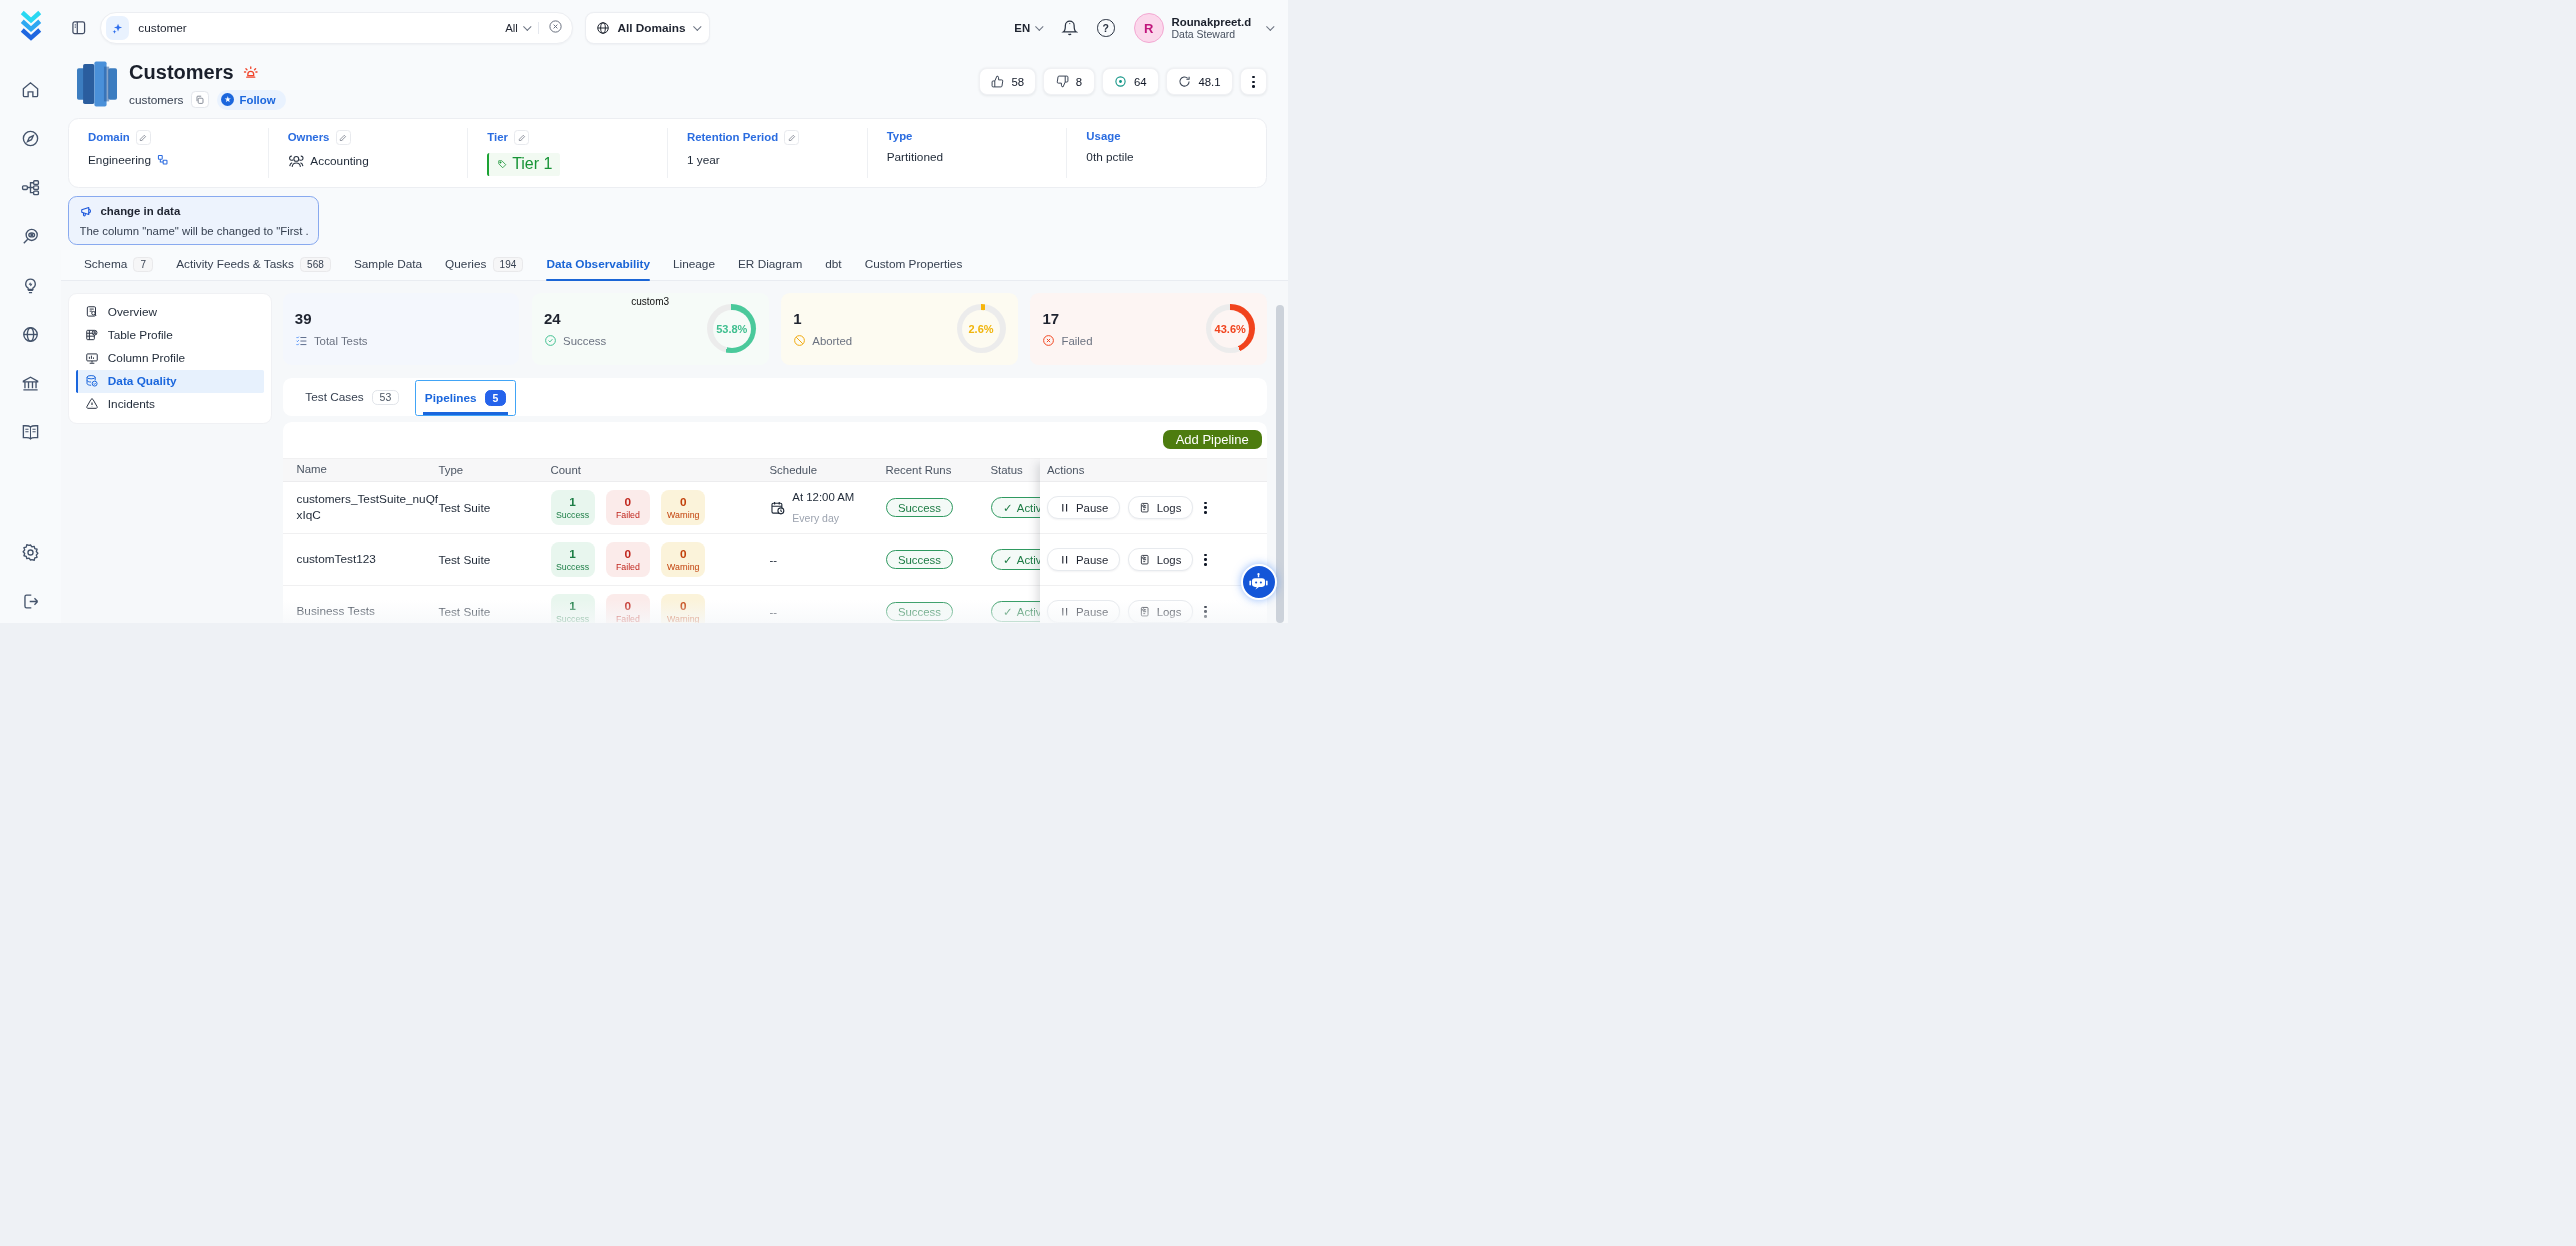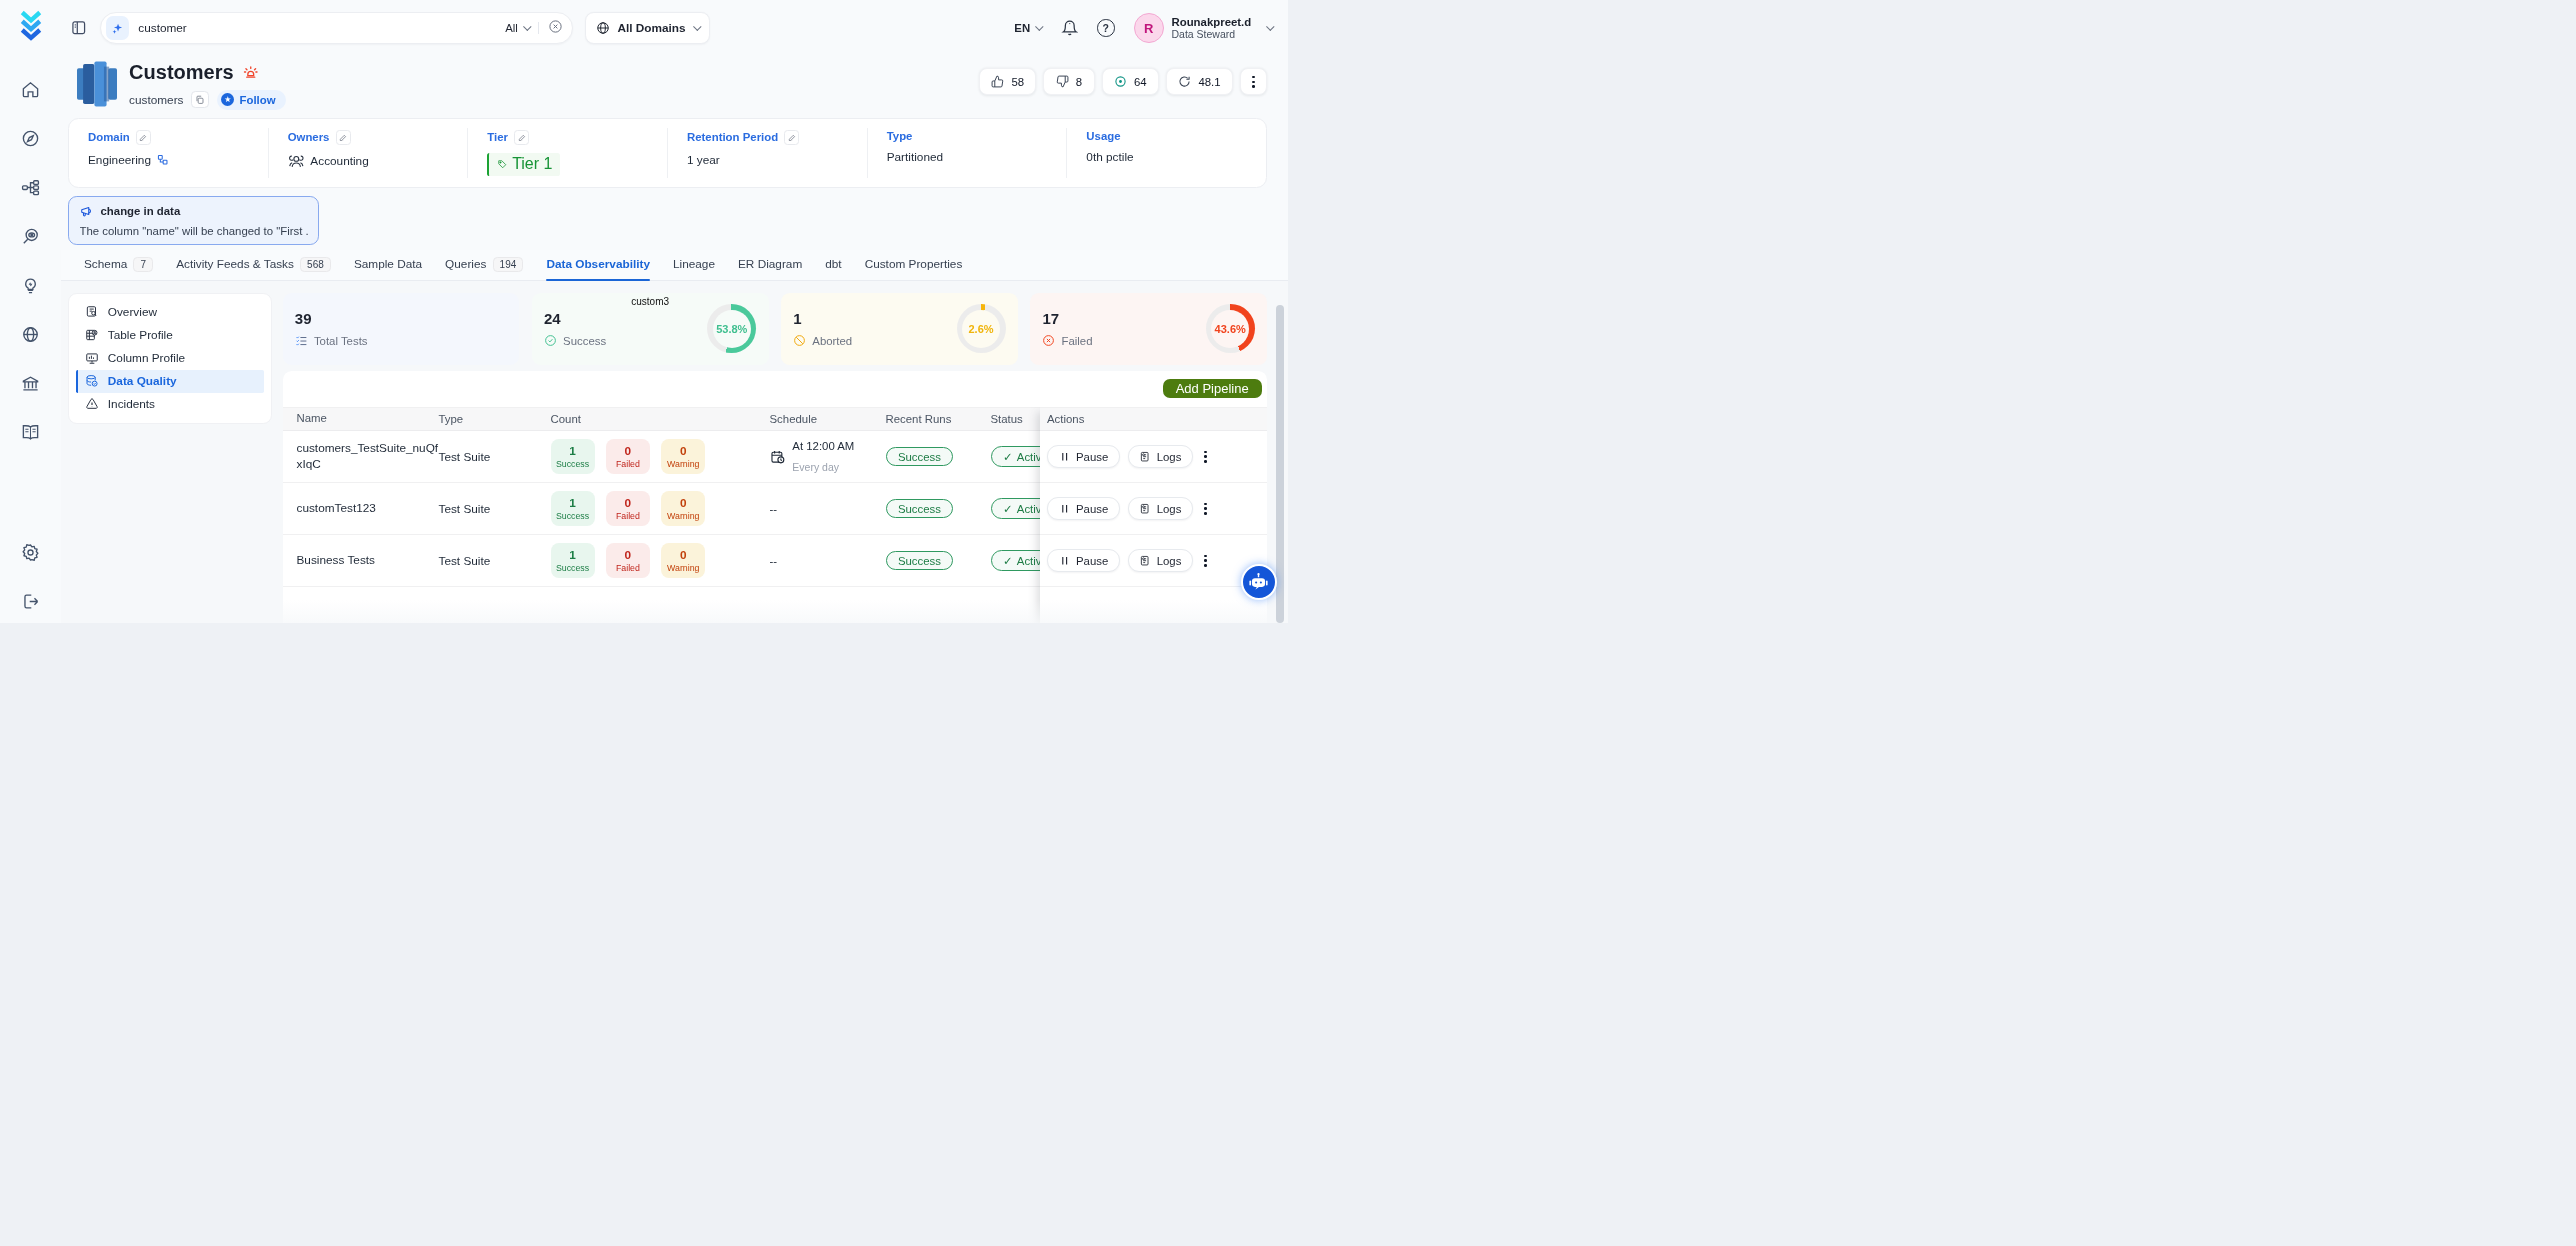--- a/index.html
+++ b/index.html
@@ -589,20 +589,32 @@
                   </svg>
                 <span>Failed</span>
               </span>
             </div>
             <div class="donut" style="background: conic-gradient(rgb(241, 67, 29) 43.6%, rgb(236, 236, 236) 0deg);">
                 <b class="pct-red">43.6%</b>
               </div>
           </div>
         </div>
 
+        <div class="pill-strip">
+          <span class="ptab">
+            <span>Test Cases</span>
+            <span class="count-badge">53</span>
+          </span>
+          <span class="ptab-active-wrap">
+            <span class="ptab active">
+              <span>Pipelines</span>
+              <span class="count-badge">5</span>
+            </span>
+          </span>
+        </div>
 
         <div class="table-panel">
           <div class="panel-toolbar">
             <button class="add-btn">Add Pipeline</button>
           </div>
           <div class="table-wrap">
             <div class="trow thead">
               <span class="col-name">Name</span>
               <span class="col-type">Type</span>
               <span class="col-count">Count</span>

